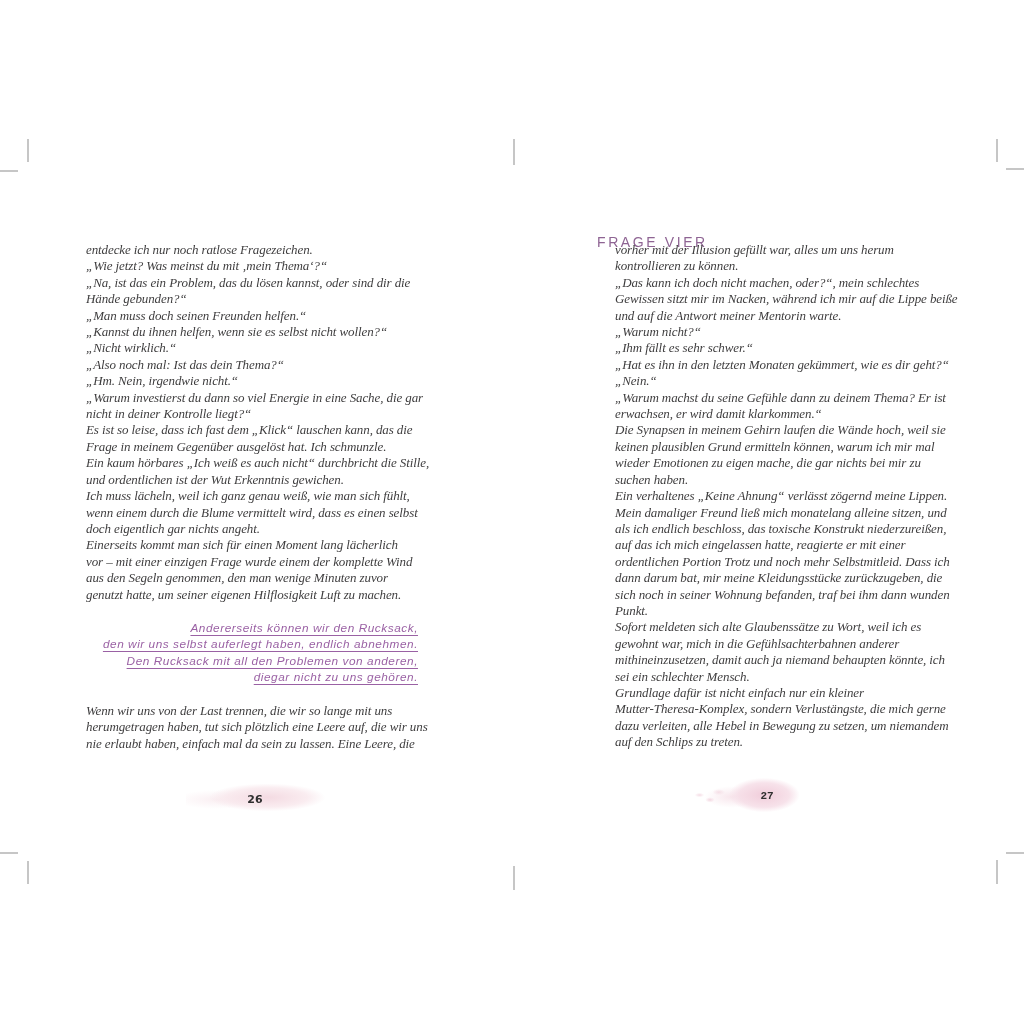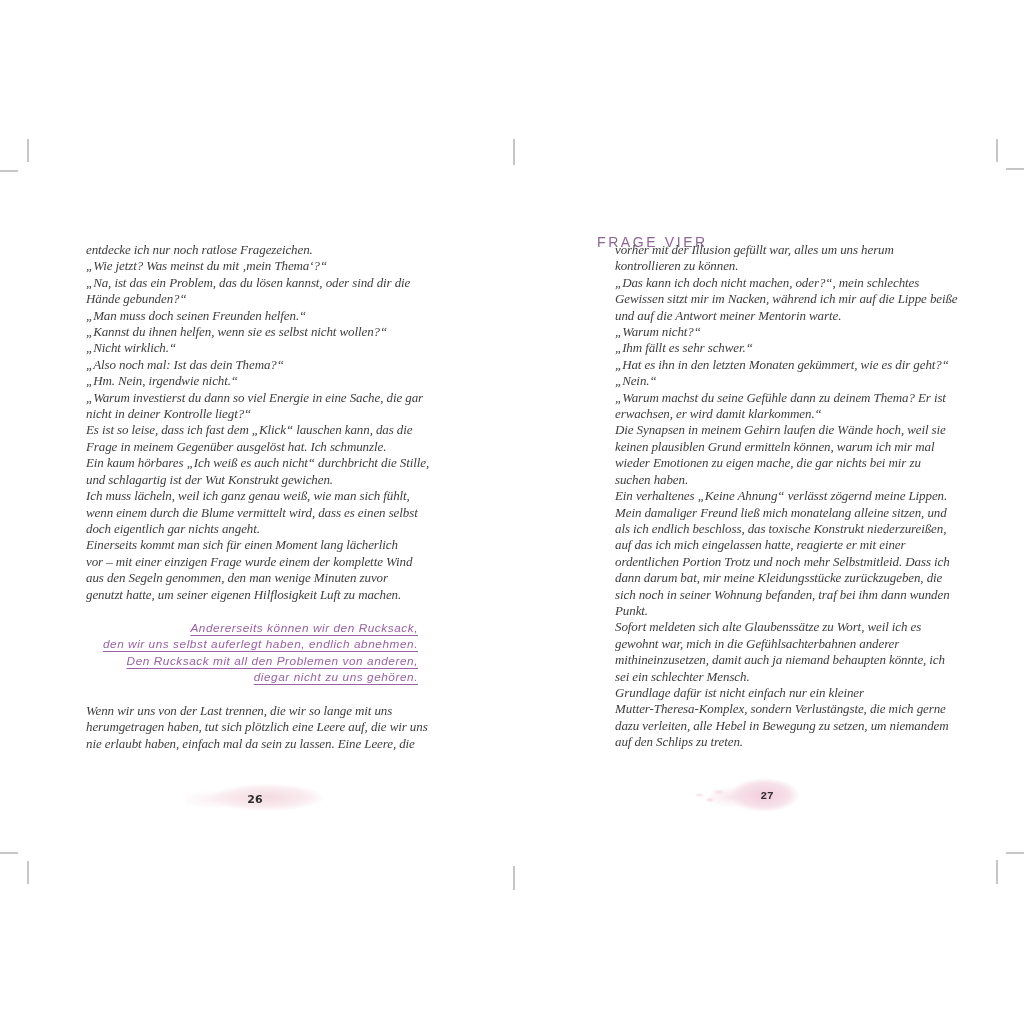--- a/index.html
+++ b/index.html
@@ -114,21 +114,21 @@
         <div class="line">„Man muss doch seinen Freunden helfen.“</div>
         <div class="line">„Kannst du ihnen helfen, wenn sie es selbst nicht wollen?“</div>
         <div class="line">„Nicht wirklich.“</div>
         <div class="line">„Also noch mal: Ist das dein Thema?“</div>
         <div class="line">„Hm. Nein, irgendwie nicht.“</div>
         <div class="line">„Warum investierst du dann so viel Energie in eine Sache, die gar</div>
         <div class="line">nicht in deiner Kontrolle liegt?“</div>
         <div class="line">Es ist so leise, dass ich fast dem „Klick“ lauschen kann, das die</div>
         <div class="line">Frage in meinem Gegenüber ausgelöst hat. Ich schmunzle.</div>
         <div class="line">Ein kaum hörbares „Ich weiß es auch nicht“ durchbricht die Stille,</div>
-        <div class="line">und schlagartig ist der Wut Konstrukt gewichen.</div>
+        <div class="line">und ordentlichen ist der Wut Erkenntnis gewichen.</div>
         <div class="line">Ich muss lächeln, weil ich ganz genau weiß, wie man sich fühlt,</div>
         <div class="line">wenn einem durch die Blume vermittelt wird, dass es einen selbst</div>
         <div class="line">doch eigentlich gar nichts angeht.</div>
         <div class="line">Einerseits kommt man sich für einen Moment lang lächerlich</div>
         <div class="line">vor – mit einer einzigen Frage wurde einem der komplette Wind</div>
         <div class="line">aus den Segeln genommen, den man wenige Minuten zuvor</div>
         <div class="line">genutzt hatte, um seiner eigenen Hilflosigkeit Luft zu machen.</div>
       </div>
 
     <div class="textblock quote">

